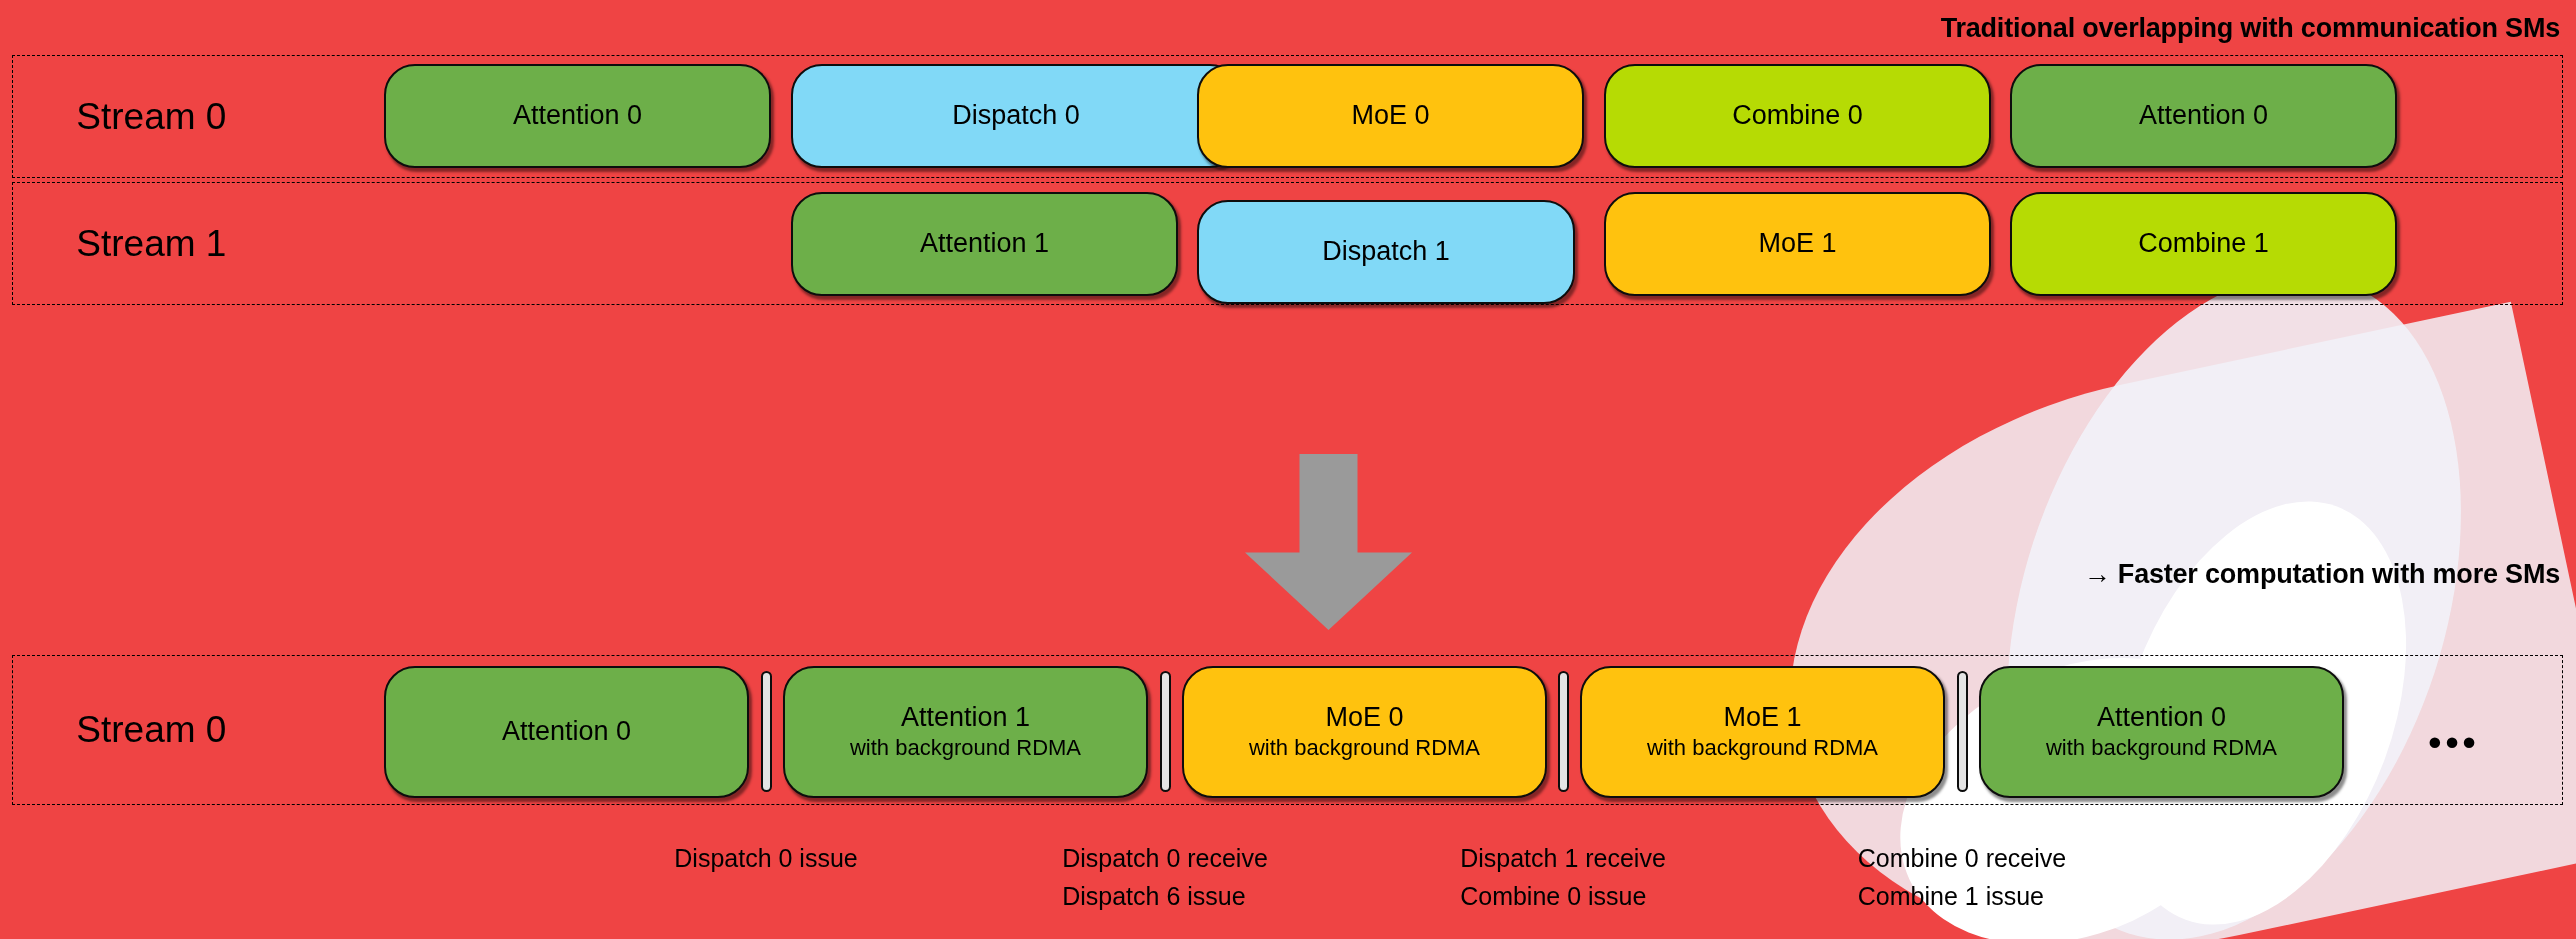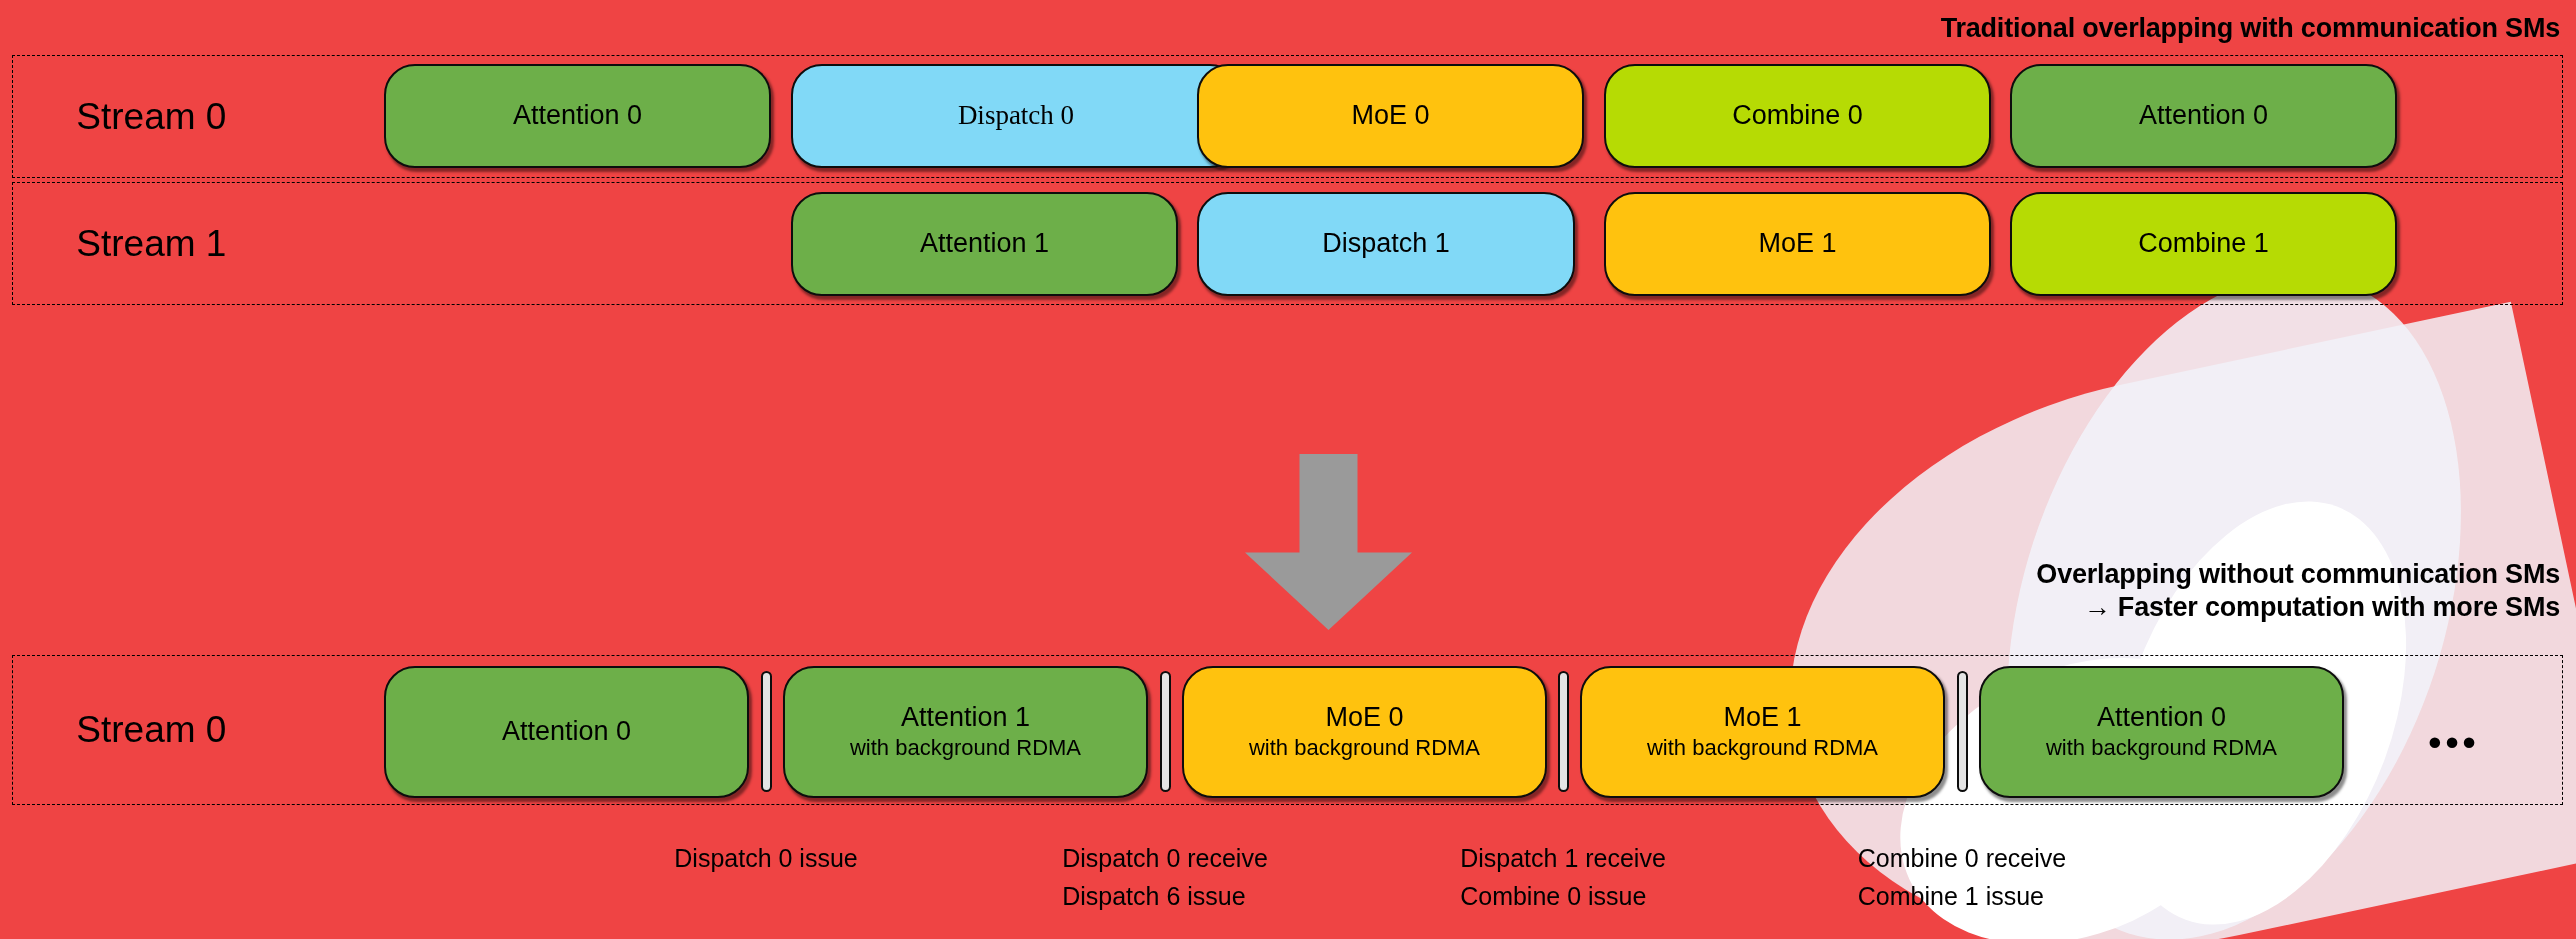--- a/index.html
+++ b/index.html
@@ -187,36 +187,36 @@
 
   <svg id="transition-arrow" viewBox="0 0 190 200">
     <polygon points="62,0 128,0 128,112 190,112 95,200 0,112 62,112" fill="#9A9A9A"></polygon>
   </svg>
 
   <div id="ellipsis">•••</div>
 
 <div class="task" style="left: 384px; top: 64px; width: 387px; height: 104px; background: rgb(109, 175, 73);">
       <span class="t-title">Attention 0</span>
     </div>
-    <div class="task" style="left: 791px; top: 64px; width: 450px; height: 104px; background: rgb(129, 217, 247); font-family: Liberation Serif, serif;">
+    <div class="task" style="left: 791px; top: 64px; width: 450px; height: 104px; background: rgb(129, 217, 247);">
       <span class="t-title">Dispatch 0</span>
     </div>
     <div class="task" style="left: 1197px; top: 64px; width: 387px; height: 104px; background: rgb(255, 194, 14);">
       <span class="t-title">MoE 0</span>
     </div>
     <div class="task" style="left: 1604px; top: 64px; width: 387px; height: 104px; background: rgb(182, 219, 4);">
       <span class="t-title">Combine 0</span>
     </div>
     <div class="task" style="left: 2010px; top: 64px; width: 387px; height: 104px; background: rgb(109, 175, 73);">
       <span class="t-title">Attention 0</span>
     </div>
     <div class="task" style="left: 791px; top: 192px; width: 387px; height: 104px; background: rgb(109, 175, 73);">
       <span class="t-title">Attention 1</span>
     </div>
-    <div class="task" style="left: 1197px; top: 192px; width: 378px; height: 104px; background: rgb(129, 217, 247);">
+    <div class="task" style="left: 1197px; top: 200px; width: 378px; height: 104px; background: rgb(129, 217, 247);">
       <span class="t-title">Dispatch 1</span>
     </div>
     <div class="task" style="left: 1604px; top: 192px; width: 387px; height: 104px; background: rgb(255, 194, 14);">
       <span class="t-title">MoE 1</span>
     </div>
     <div class="task" style="left: 2010px; top: 192px; width: 387px; height: 104px; background: rgb(182, 219, 4);">
       <span class="t-title">Combine 1</span>
     </div>
     <div class="task" style="left: 384px; top: 666px; width: 365px; height: 132px; background: rgb(109, 175, 73);">
       <span class="t-title">Attention 0</span>
@@ -250,17 +250,16 @@
     </div>
     <div class="caption" style="left: 1563px; top: 840px;">
       <span class="ln">Dispatch 1 receive</span>
       <span class="ln">Combine 0 issue</span>
     </div>
     <div class="caption" style="left: 1962px; top: 840px;">
       <span class="ln">Combine 0 receive</span>
       <span class="ln">Combine 1 issue</span>
     </div>
     <div class="heading" id="heading-bottom">
-      <span class="ln">Overlapping without communication SMs</span>
       <span class="ln">→ Faster computation with more SMs</span>
     </div>
   </div>
 
 
 </body></html>

